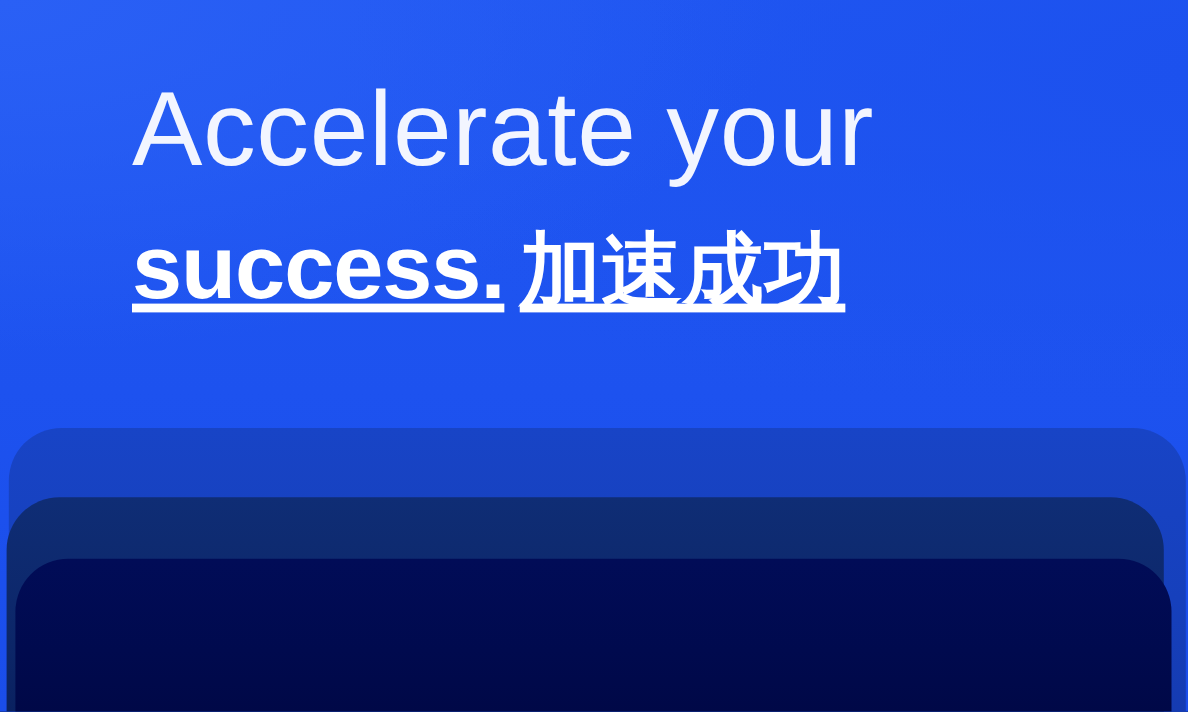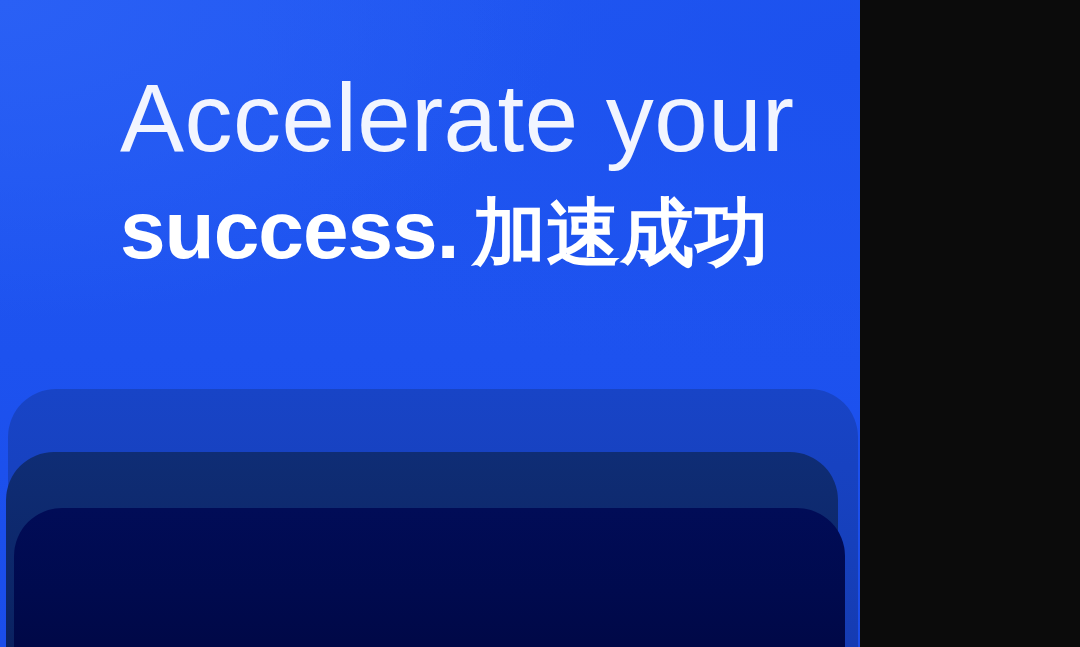--- a/index.html
+++ b/index.html
@@ -3,21 +3,21 @@
 <meta charset="utf-8">
 <style>
   html, body {
     margin: 0;
     padding: 0;
     background: #0b0b0b;
   }
 
   #canvas {
     position: relative;
-    width: 860px;
+    width: 1080px;
     height: 647px;
     overflow: hidden;
     background: #2056f0;
     font-family: "Liberation Sans", "DejaVu Sans", sans-serif;
   }
 
   
   .bg-wash {
     position: absolute;
     inset: 0;
@@ -47,21 +47,22 @@
     color: #f2f5ff;
   }
 
   .line-2 {
     display: block;
     font-size: 82px;
     line-height: 96px;
     font-weight: 700;
     letter-spacing: -0.5px;
     white-space: nowrap;
-    margin-top: 8px;
+    margin-top: 22px;
+    text-decoration: underline;
   }
 
   .latin-bold {
     font-weight: 700;
     letter-spacing: -1px;
   }
 
   .cjk-bold {
     font-weight: 700;
     font-size: 74px;

